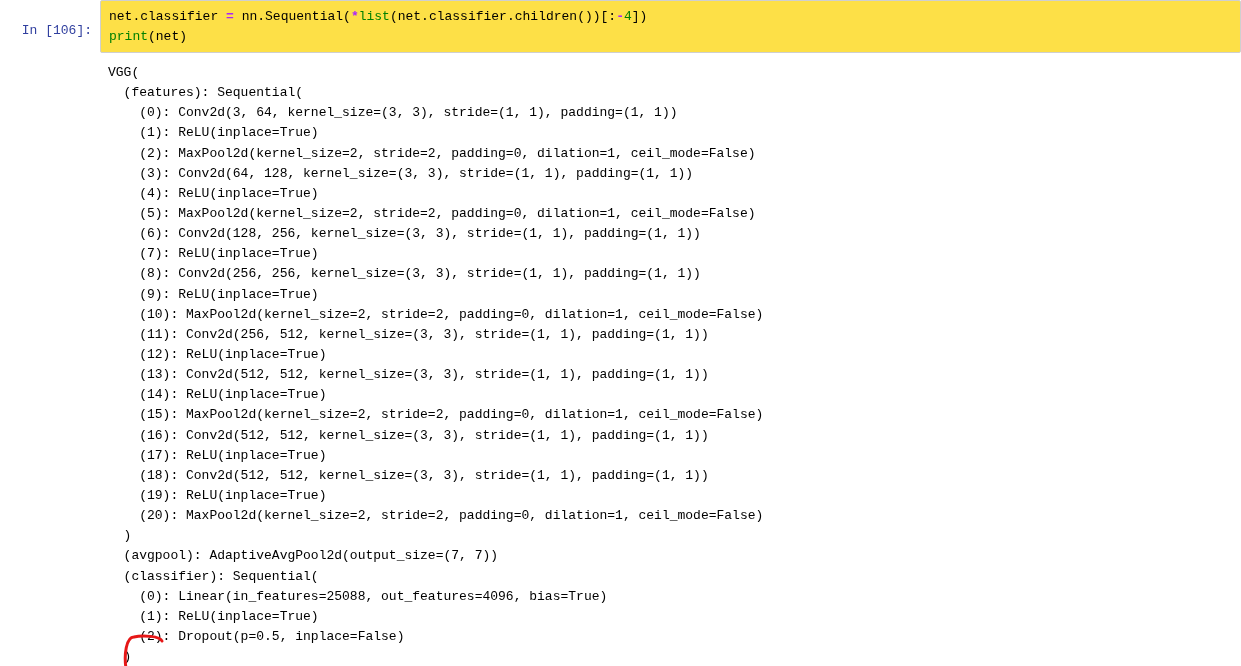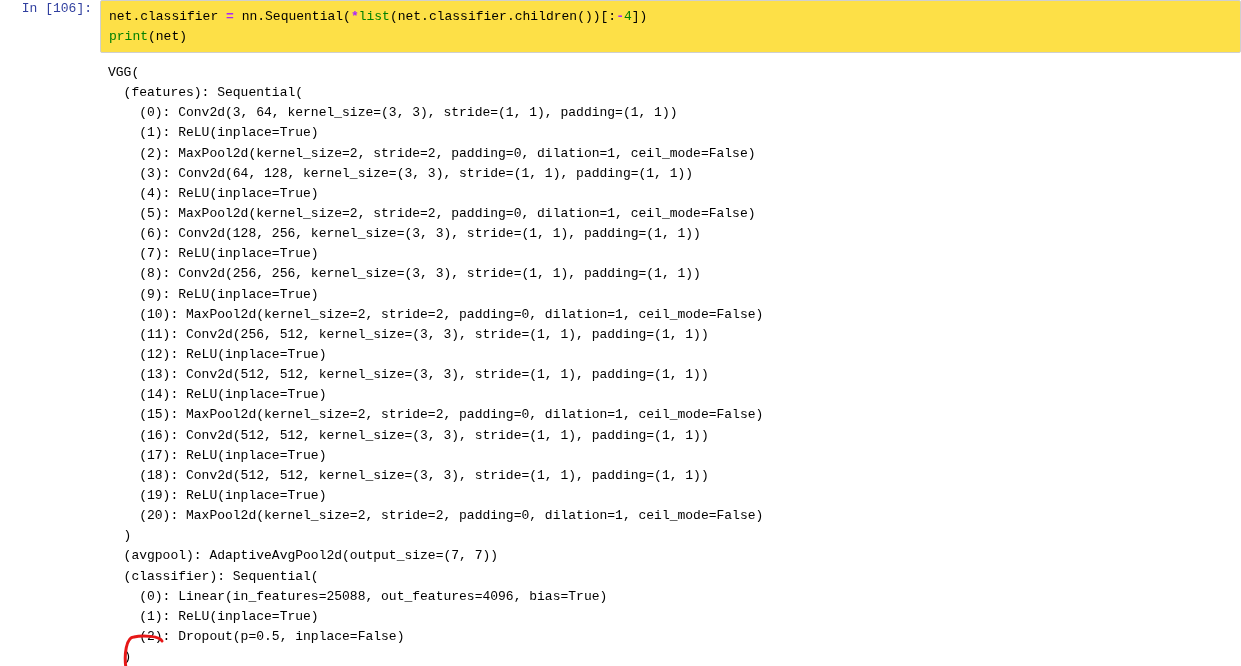--- a/index.html
+++ b/index.html
@@ -15,21 +15,21 @@
     padding: 0;
   }
   .cell {
     display: flex;
     align-items: flex-start;
   }
   .prompt {
     width: 100px;
     min-width: 100px;
     text-align: right;
-    padding: 1px 8px 0 0;
+    padding: 23px 8px 0 0;
     box-sizing: border-box;
     font-family: Consolas, Monaco, 'Courier New', monospace;
   }
   .prompt .in-label { color: #303F9F; }
   .prompt .in-num { color: #303F9F; }
   .code-area {
     flex: 1;
     border: 1px solid #cfcfcf;
     background: #fde047;
     padding: 6px 8px;

